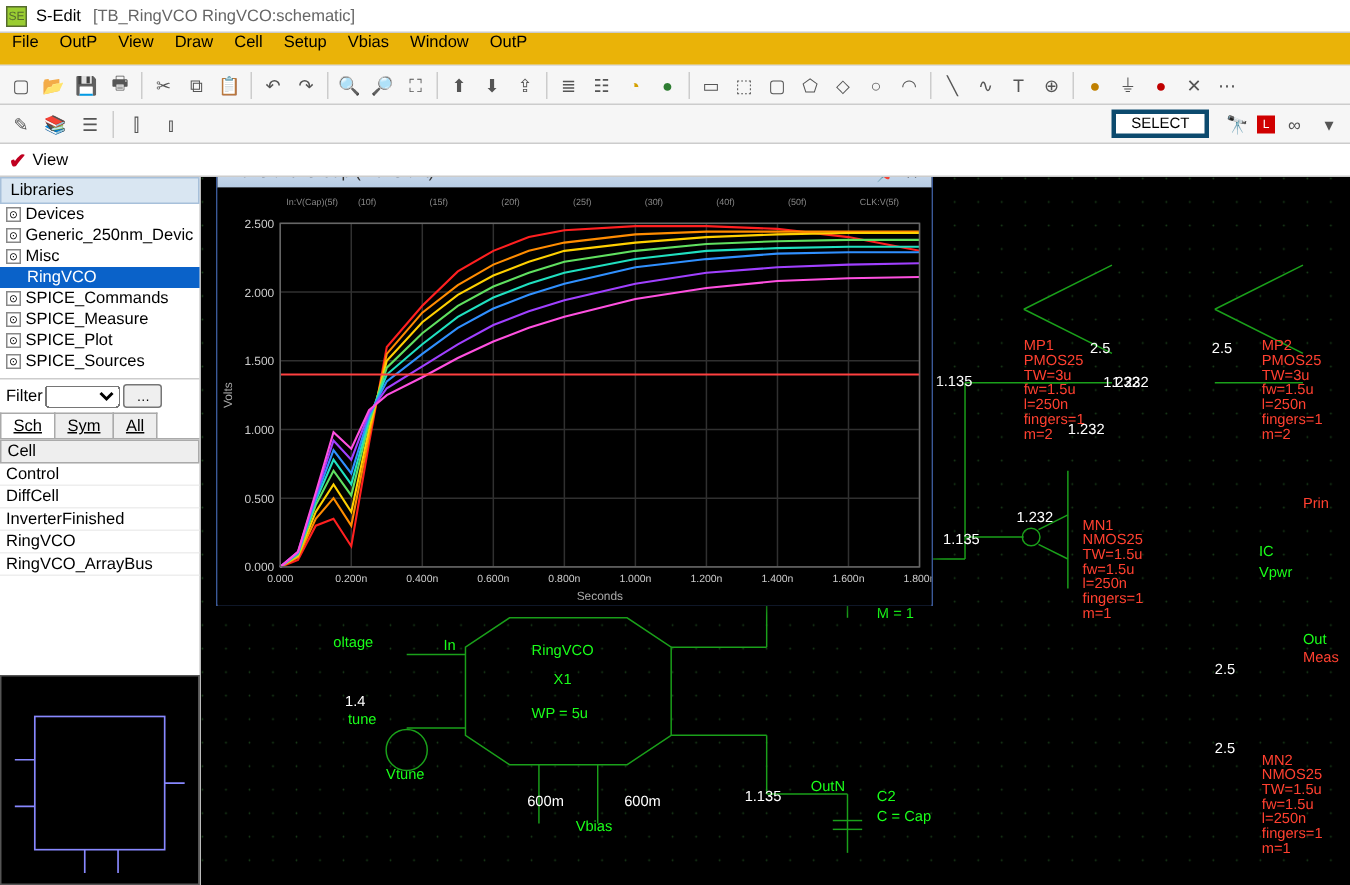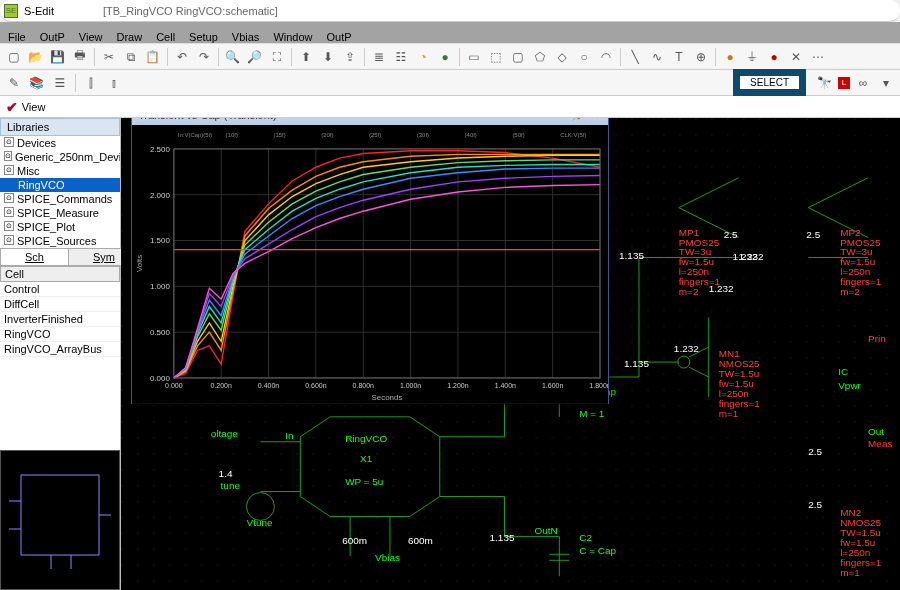--- a/index.html
+++ b/index.html
@@ -1,40 +1,40 @@
 <!DOCTYPE html>
 <html><head>
 <meta charset="utf-8">
 <style>
   * { box-sizing: border-box; font-family: "Segoe UI", Tahoma, sans-serif; }
   body { margin:0; padding:0; width:900px; height:590px; background:#f0f0f0; overflow:hidden; font-size:11px; color:#000; }
-  .titlebar { height:22px; background:#fff; border-bottom:1px solid #ccc; display:flex; align-items:center; padding:0 4px;border-radius:11px; }
+  .titlebar { height:22px; background:#fff; border-bottom:1px solid #ccc; display:flex; align-items:center; padding:0 4px; }
   .titlebar .app-icon { width:14px; height:14px; background:#9acd32; border:1px solid #556b2f; margin-right:6px; display:flex; align-items:center; justify-content:center; font-size:8px; color:#556b2f;}
   .titlebar .title-main { font-weight:400; margin-right:8px;}
-  .titlebar .title-doc { color:#666;margin-left:41px; }
-  .menubar { height:22px; background:#a3a3a3; display:flex; align-items:flex-end; padding:0 8px; gap:14px; border-bottom:1px solid #ddd;}
+  .titlebar .title-doc { color:#666; }
+  .menubar { height:22px; background:#eab308; display:flex; align-items:flex-start; padding:0 8px; gap:14px; border-bottom:1px solid #ddd;}
   .menubar span { cursor:default; }
   .toolbar { height:26px; background:#f6f6f6; border-bottom:1px solid #ccc; display:flex; align-items:center; padding:0 4px; gap:2px; position:relative;}
   .tbtn { width:20px; height:20px; display:flex; align-items:center; justify-content:center; font-size:12px; color:#555; border:1px solid transparent; }
   .sep { width:1px; height:18px; background:#ccc; margin:0 2px;}
-  .selectbox { position:absolute; right:130px; top:24px; border:7px solid #0c4a6e; padding:1px 10px; background:#fff; font-size:10px;}
+  .selectbox { position:absolute; right:130px; top:24px; border:3px solid #0c4a6e; padding:1px 10px; background:#fff; font-size:10px;}
   .viewrow { height:22px; background:#fff; border-bottom:1px solid #ccc; display:flex; align-items:center; padding:0 6px; gap:4px;}
   .check { color:#c00020; font-weight:bold; font-size:14px;}
   .main { display:flex; height:calc(590px - 22px - 22px - 26px - 26px - 22px);}
-  .sidebar { width:121px; border-right:1px solid #bbb; background:#fff; display:flex; flex-direction:column;}
+  .sidebar { width:134px; border-right:1px solid #bbb; background:#fff; display:flex; flex-direction:column;}
   .sidehdr { background:#d9e6f2; border:1px solid #a7c0da; padding:2px 6px; font-weight:400;}
   .liblist { flex:0 0 auto; }
-  .libitem { padding:1px 4px; display:flex; gap:3px; cursor:default; white-space:nowrap; overflow:hidden;}
+  .libitem { padding:1px 4px; display:flex; align-items:center; gap:3px; cursor:default; white-space:nowrap; overflow:hidden;}
   .libitem .ic{ width:10px;height:10px;border:1px solid #888;background:#fff;font-size:7px;display:flex;align-items:center;justify-content:center;}
   .libitem.sel { background:#0a62c9; color:#fff; }
   .filterrow{ padding:3px 4px; display:flex; gap:2px; align-items:center; border-top:1px solid #ccc;margin-top:4px;}
   .filterrow select{ font-size:10px; width:50px;}
   .filterrow button{ font-size:9px; width:26px;height:16px; padding:0;}
   .tabs { display:flex; border-bottom:1px solid #aaa;}
-  .tab { padding:2px 24px; border:1px solid #aaa; border-bottom:none; background:#eee; margin-right:-1px;text-decoration:underline;}
+  .tab { padding:2px 8px; border:1px solid #aaa; border-bottom:none; background:#eee; margin-right:-1px;text-decoration:underline;}
   .tab.act{ background:#fff;}
   .cellhdr{ background:#eee;border:1px solid #aaa;padding:1px 4px;}
   .celllist div{ padding:1px 4px; border-bottom:1px solid #eee; cursor:default;}
   .preview{ margin-top:auto; height:140px; background:#000; border:1px solid #555; position:relative;}
   .preview svg{position:absolute;inset:0;}
   .workarea { flex:1; position:relative; background:#000; overflow:hidden;}
   .schem { position:absolute; inset:0;}
   .schem-text { font-family:monospace; }
   .plotwin { position:absolute; left:10px; top:-14px; width:478px; height:300px; border:1px solid #3b5998; background:#000; box-shadow:2px 2px 6px rgba(0,0,0,.4);}
   .plotwin .pwtitle { height:20px; background:linear-gradient(#dce6f2,#b7cce4); display:flex; align-items:center; padding:0 6px; font-size:11px; color:#333; justify-content:space-between;}
@@ -159,20 +159,25 @@
           <span>SPICE_Measure</span>
         </div>
       <div class="libitem">
           <span class="ic">⊙</span>
           <span>SPICE_Plot</span>
         </div>
       <div class="libitem">
           <span class="ic">⊙</span>
           <span>SPICE_Sources</span>
         </div>
+    </div>
+    <div class="filterrow">
+      <span>Filter</span>
+      <select><option></option></select>
+      <button>…</button>
     </div>
     <div class="tabs">
       <div class="tab act">Sch</div>
       <div class="tab">Sym</div>
       <div class="tab">All</div>
     </div>
     <div class="cellhdr">Cell</div>
     <div class="celllist">
       <div>Control</div>
       <div>DiffCell</div>

